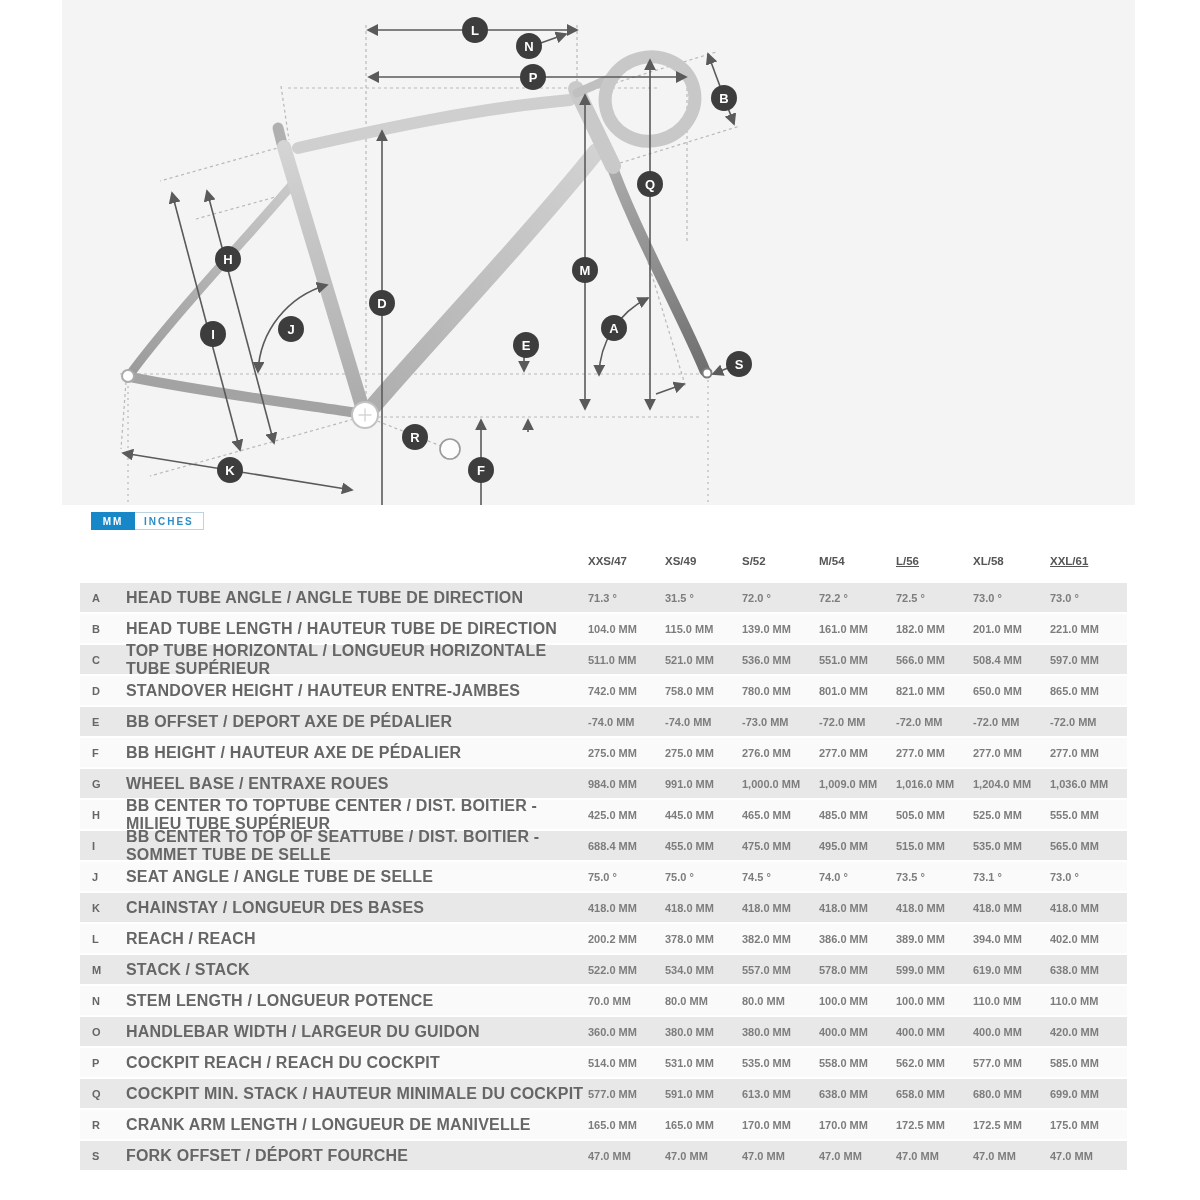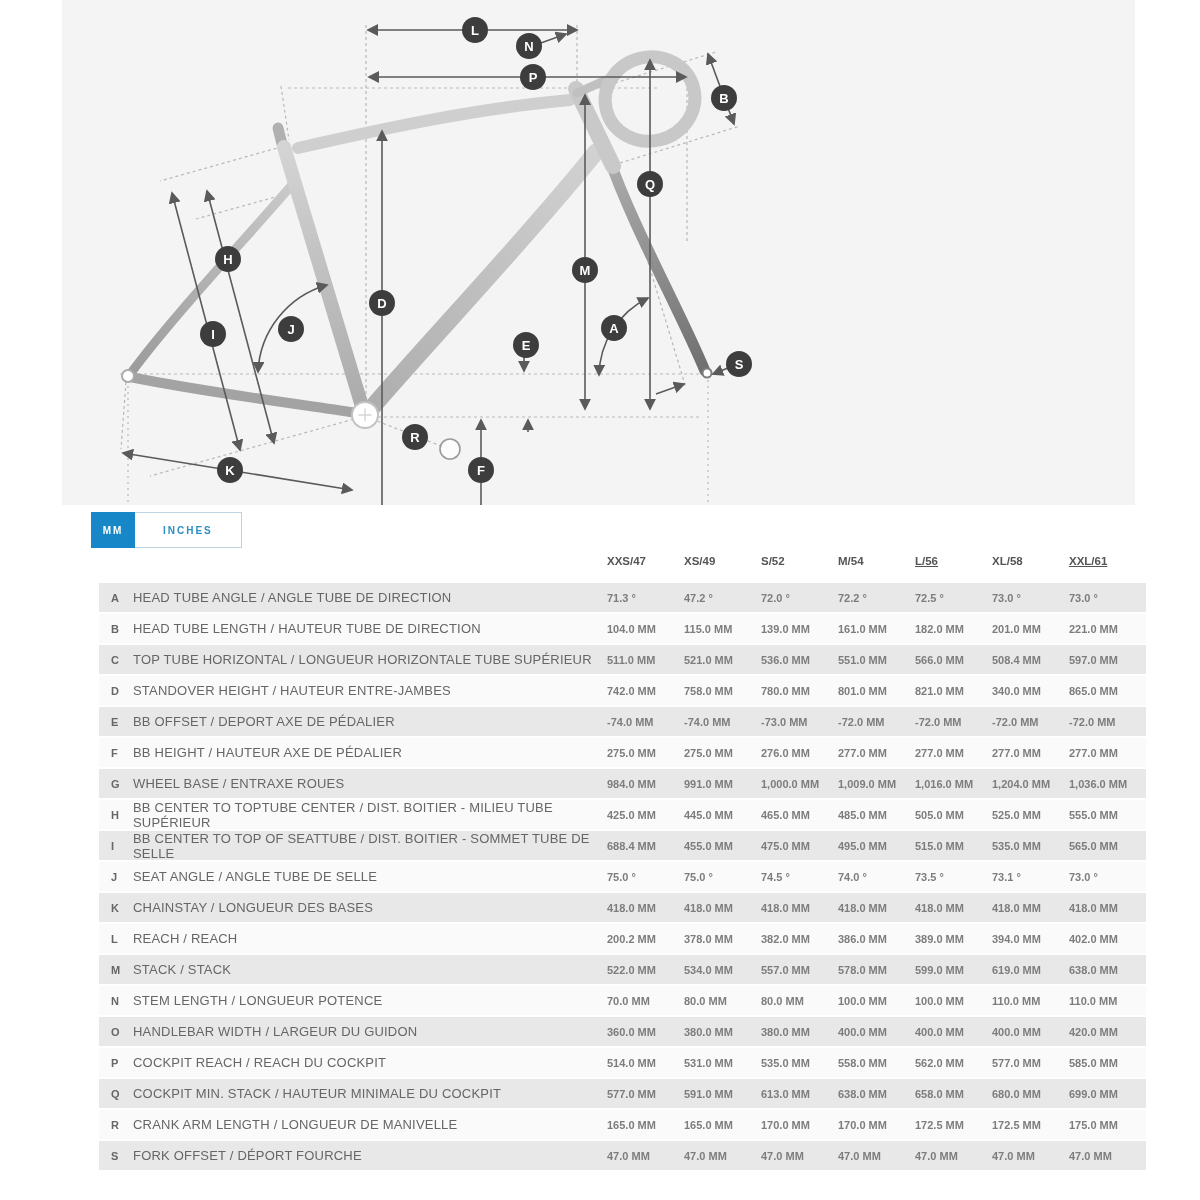--- a/index.html
+++ b/index.html
@@ -1,34 +1,34 @@
 <!DOCTYPE html>
 <html><head>
 <meta charset="utf-8">
 <style>
   html,body{margin:0;padding:0;background:#fff;}
   .page{position:relative;width:1200px;height:1200px;background:#fff;overflow:hidden;
         font-family:"Liberation Sans",sans-serif;}
   .diagram{position:absolute;left:0;top:0;width:1200px;height:505px;}
   
   .unit-toggle{position:absolute;left:91px;top:512px;display:flex;}
-  .unit-toggle button{height:36px;font-family:"Liberation Sans",sans-serif;
+  .unit-toggle button{height:18px;font-family:"Liberation Sans",sans-serif;
       font-size:10px;font-weight:700;letter-spacing:2px;cursor:pointer;}
   .btn-mm{width:44px;background:#1787c8;color:#fff;border:1px solid #1787c8;}
-  .btn-inches{padding:0 28px;background:#fff;color:#2d8dc4;border:1px solid #bcd3e2;border-left:none;}
+  .btn-inches{padding:0 9px;background:#fff;color:#2d8dc4;border:1px solid #bcd3e2;border-left:none;}
   
-  .geo-table{position:absolute;left:99px;top:546px;width:1047px;}
+  .geo-table{position:absolute;left:80px;top:546px;width:1047px;}
   .size-header{position:relative;height:37px;}
   .size-header span{position:absolute;top:9px;width:77px;font-size:11.5px;font-weight:700;color:#555;}
   .geo-row{display:flex;align-items:center;height:29px;border-bottom:2px solid #fff;}
   .geo-row.even{background:#e8e8e8;}
   .geo-row.odd{background:#fafafa;}
   .geo-row .letter{width:34px;padding-left:12px;box-sizing:border-box;
       font-size:11px;font-weight:700;color:#666;}
-  .geo-row .label{flex:1;font-size:13px;font-weight:400;color:#666;letter-spacing:0.2px;}
+  .geo-row .label{flex:1;font-size:16px;font-weight:700;color:#666;letter-spacing:0.2px;margin-left:12px;}
   .geo-row .val{width:77px;font-size:11px;font-weight:600;color:#7d7d7d;white-space:nowrap;}
 </style>
 </head>
 <body>
 
 <div class="page">
 
   <div class="diagram">
   <svg width="1200" height="505" viewBox="0 0 1200 505">
     <defs>
@@ -195,21 +195,21 @@
         <span style="left: 739px;">M/54</span>
         <span style="left: 816px; text-decoration: underline;">L/56</span>
         <span style="left: 893px;">XL/58</span>
         <span style="left: 970px; text-decoration: underline;">XXL/61</span>
       </div>
     <div id="rowsHost">
         <div class="geo-row even">
           <div class="letter">A</div>
           <div class="label">HEAD TUBE ANGLE / ANGLE TUBE DE DIRECTION</div>
           <div class="val">71.3 °</div>
-          <div class="val">47.2 °</div>
+          <div class="val">31.5 °</div>
           <div class="val">72.0 °</div>
           <div class="val">72.2 °</div>
           <div class="val">72.5 °</div>
           <div class="val">73.0 °</div>
           <div class="val">73.0 °</div>
         </div>
         <div class="geo-row odd">
           <div class="letter">B</div>
           <div class="label">HEAD TUBE LENGTH / HAUTEUR TUBE DE DIRECTION</div>
           <div class="val">104.0 MM</div>
@@ -232,21 +232,21 @@
           <div class="val">597.0 MM</div>
         </div>
         <div class="geo-row odd">
           <div class="letter">D</div>
           <div class="label">STANDOVER HEIGHT / HAUTEUR ENTRE-JAMBES</div>
           <div class="val">742.0 MM</div>
           <div class="val">758.0 MM</div>
           <div class="val">780.0 MM</div>
           <div class="val">801.0 MM</div>
           <div class="val">821.0 MM</div>
-          <div class="val">340.0 MM</div>
+          <div class="val">650.0 MM</div>
           <div class="val">865.0 MM</div>
         </div>
         <div class="geo-row even">
           <div class="letter">E</div>
           <div class="label">BB OFFSET / DEPORT AXE DE PÉDALIER</div>
           <div class="val">-74.0 MM</div>
           <div class="val">-74.0 MM</div>
           <div class="val">-73.0 MM</div>
           <div class="val">-72.0 MM</div>
           <div class="val">-72.0 MM</div>

